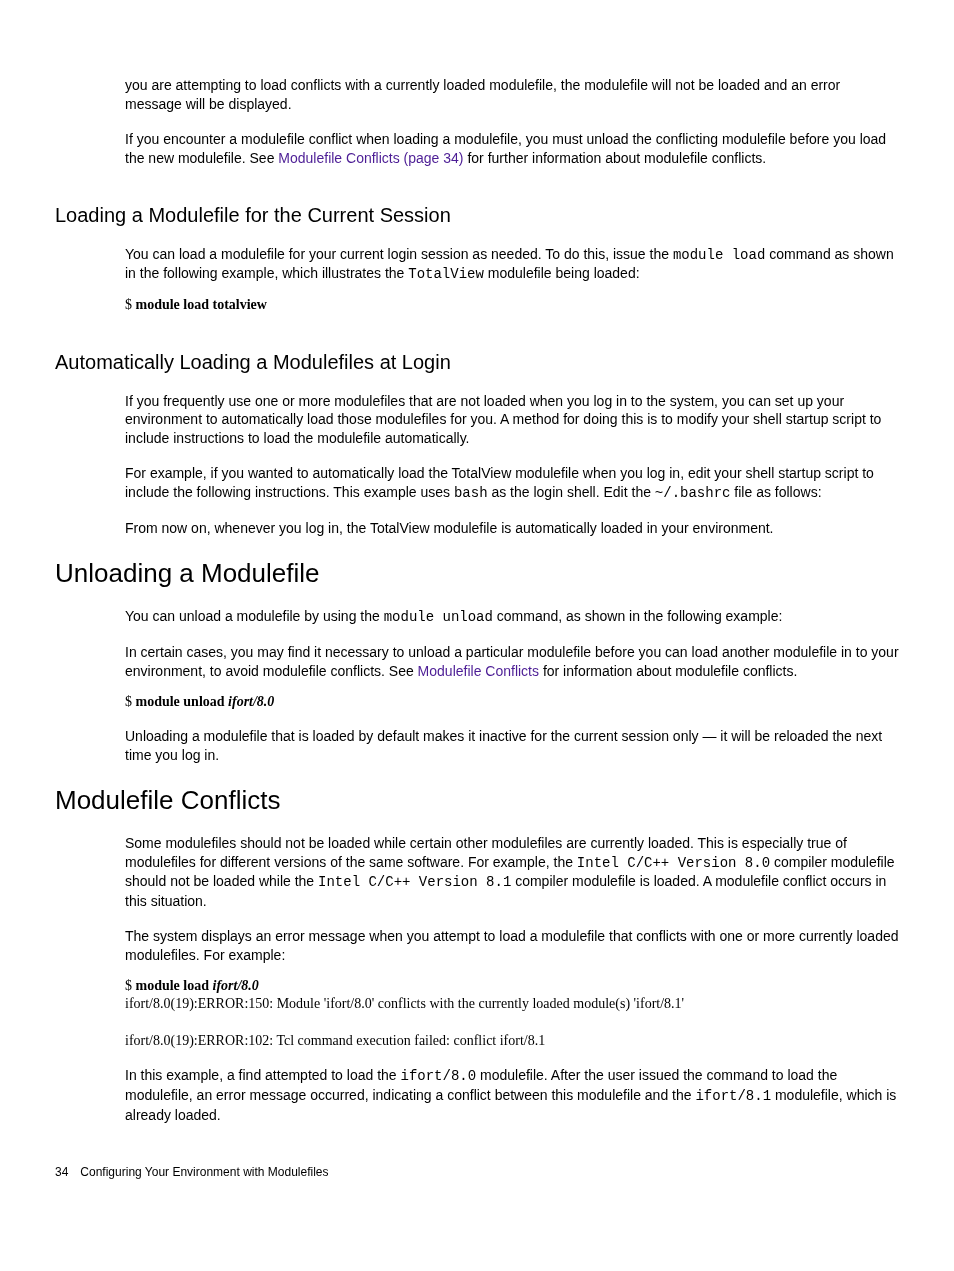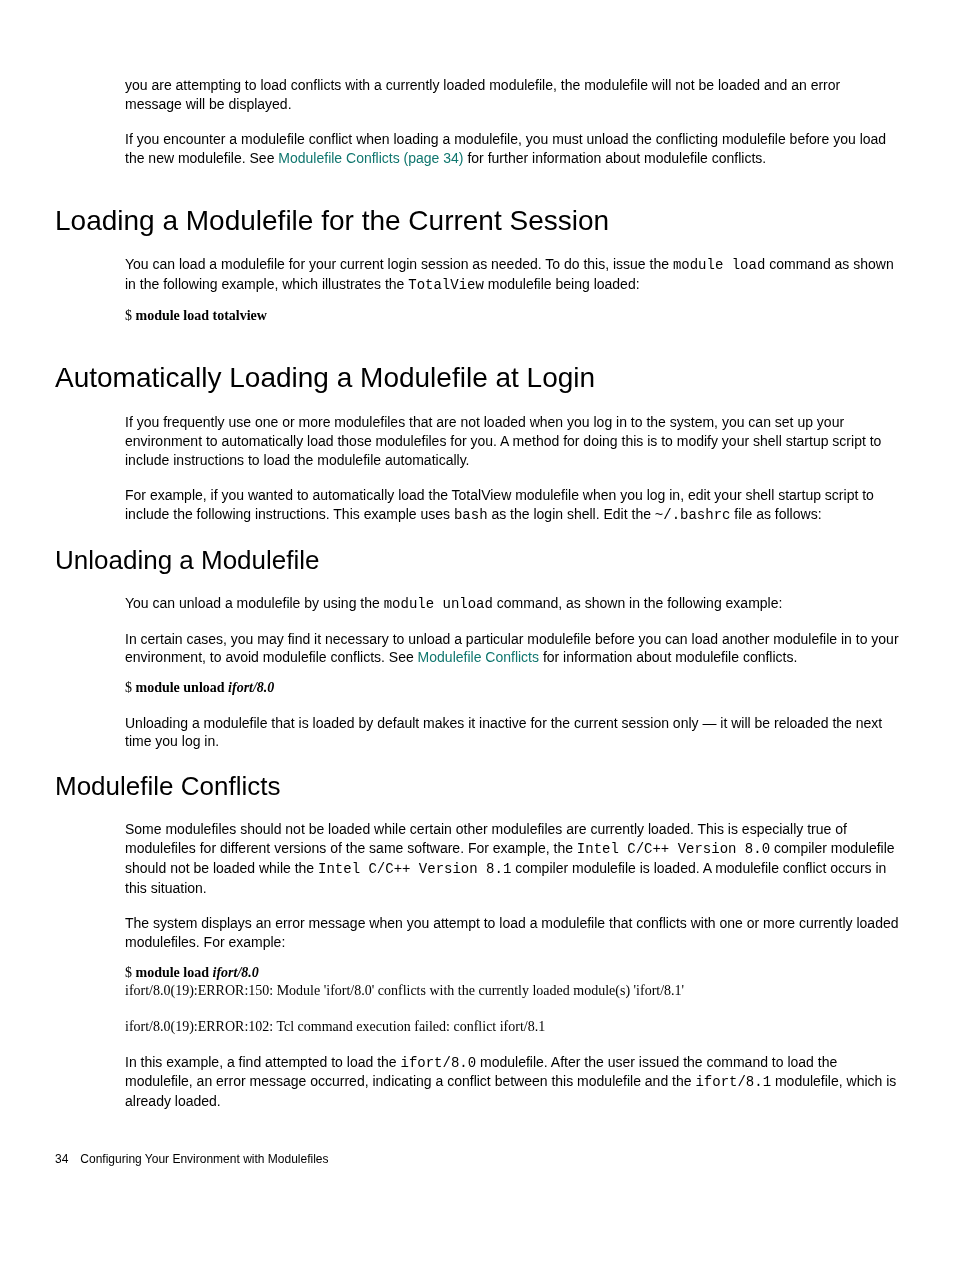--- a/index.html
+++ b/index.html
@@ -16,21 +16,21 @@
     margin-left: 70px;
   }
   h1 {
     font-weight: 300;
     font-size: 26px;
     margin: 18px 0 8px 0;
     font-family: Arial, Helvetica, sans-serif;
   }
   h2 {
     font-weight: 300;
-    font-size: 28px;
+    font-size: 20px;
     margin: 34px 0 8px 0;
     font-family: Arial, Helvetica, sans-serif;
   }
   p {
     margin: 16px 0 12px 0;
   }
   .mono {
     font-family: "Courier New", Courier, monospace;
     font-size: 14px;
   }
@@ -41,21 +41,21 @@
     margin: 4px 0 10px 0;
     line-height: 1.3;
   }
   .bold {
     font-weight: bold;
   }
   .italic {
     font-style: italic;
   }
   a.link {
-    color: #0f766e;
+    color: #4c1d95;
     text-decoration: none;
   }
   .footer {
     font-size: 12px;
     margin-top: 40px;
   }
   .pagenum {
     display: inline-block;
     margin-right: 12px;
   }
@@ -71,26 +71,27 @@
 </div>
 
 <h2>Loading a Modulefile for the Current Session</h2>
 <div class="content">
   <p>
     <span>You can load a modulefile for your current login session as needed. To do this, issue the </span><span class="mono">module load</span><span> command as shown in the following example, which illustrates the </span><span class="mono">TotalView</span><span> modulefile being loaded:</span>
   </p>
   <pre><span>$ </span><span class="bold">module load totalview</span></pre>
 </div>
 
-<h2>Automatically Loading a Modulefile at Login</h2>
+<h2>Automatically Loading a Modulefiles at Login</h2>
 <div class="content">
   <p>If you frequently use one or more modulefiles that are not loaded when you log in to the system, you can set up your environment to automatically load those modulefiles for you. A method for doing this is to modify your shell startup script to include instructions to load the modulefile automatically.</p>
   <p>
     <span>For example, if you wanted to automatically load the TotalView modulefile when you log in, edit your shell startup script to include the following instructions. This example uses </span><span class="mono">bash</span><span> as the login shell. Edit the </span><span class="mono">~/.bashrc</span><span> file as follows:</span>
   </p>
+  <p>From now on, whenever you log in, the TotalView modulefile is automatically loaded in your environment.</p>
 </div>
 
 <h1>Unloading a Modulefile</h1>
 <div class="content">
   <p>
     <span>You can unload a modulefile by using the </span><span class="mono">module unload</span><span> command, as shown in the following example:</span>
   </p>
   <p>
     <span>In certain cases, you may find it necessary to unload a particular modulefile before you can load another modulefile in to your environment, to avoid modulefile conflicts. See </span><a class="link">Modulefile Conflicts</a><span> for information about modulefile conflicts.</span>
   </p>

